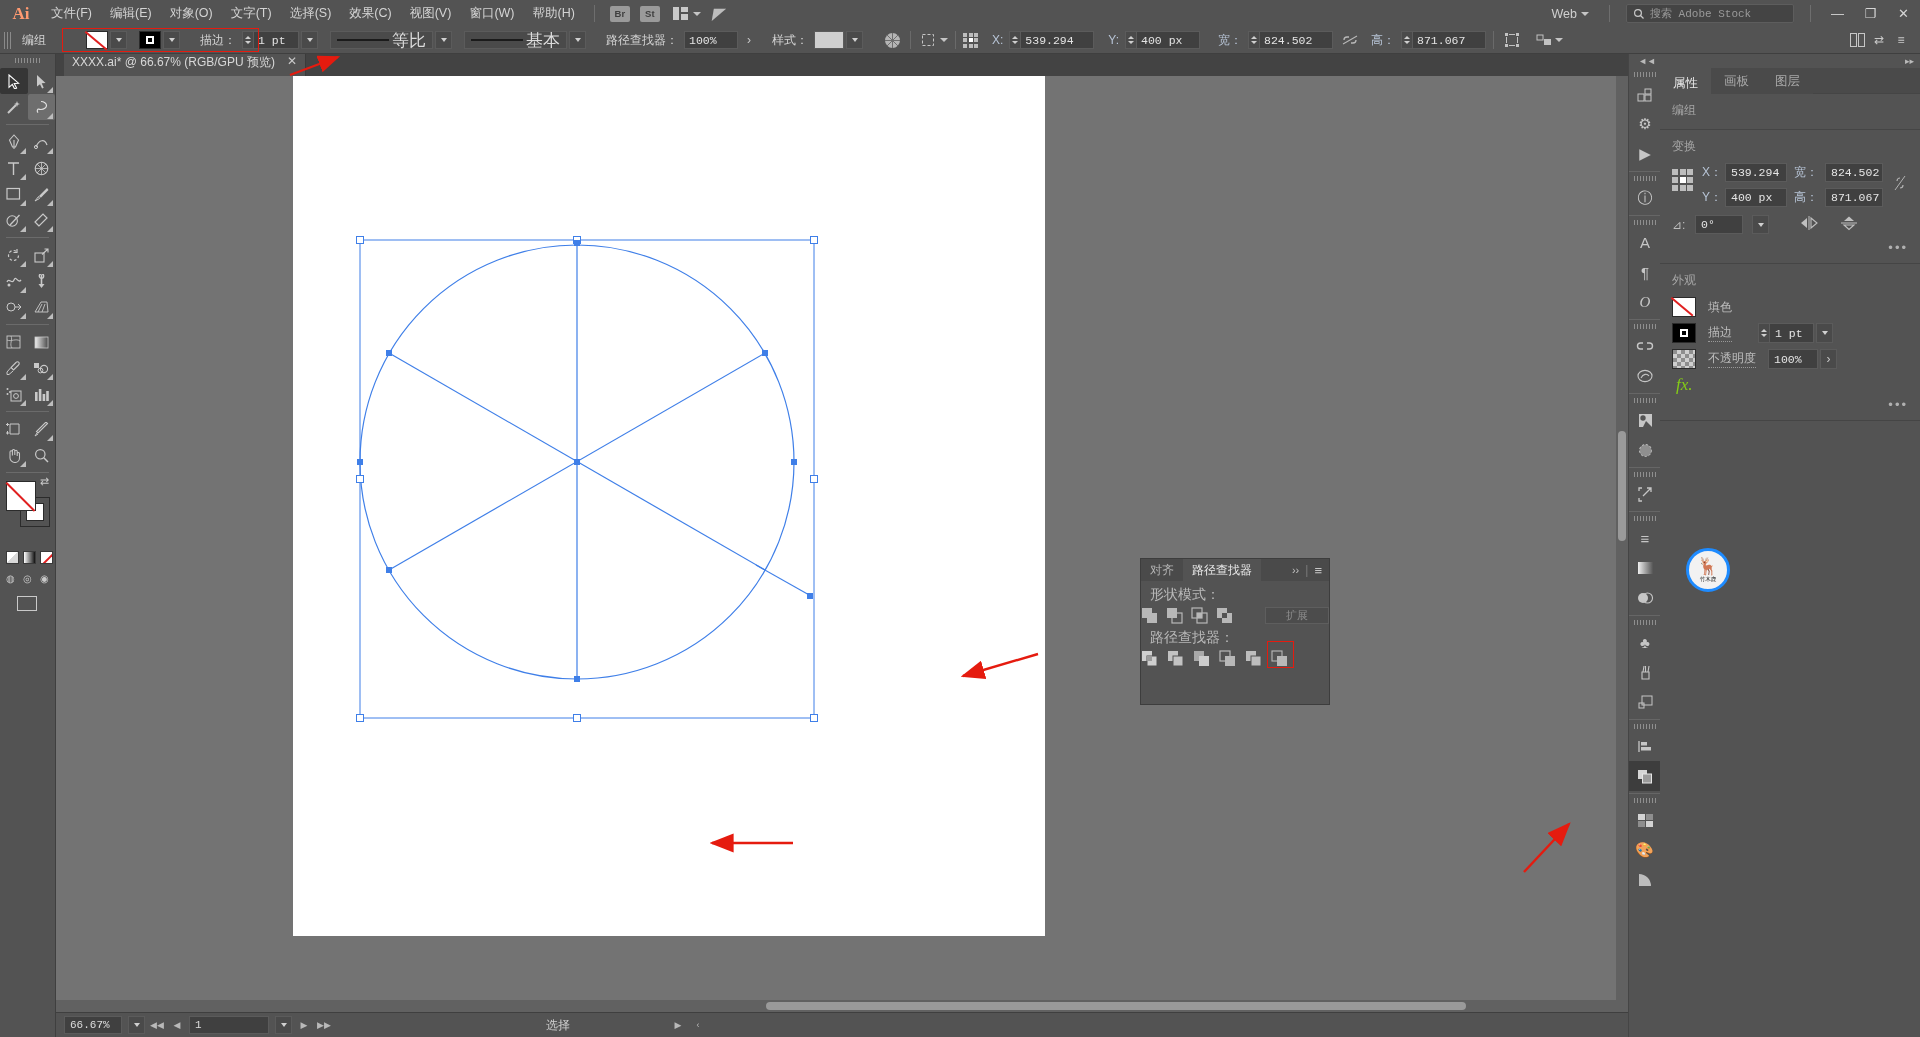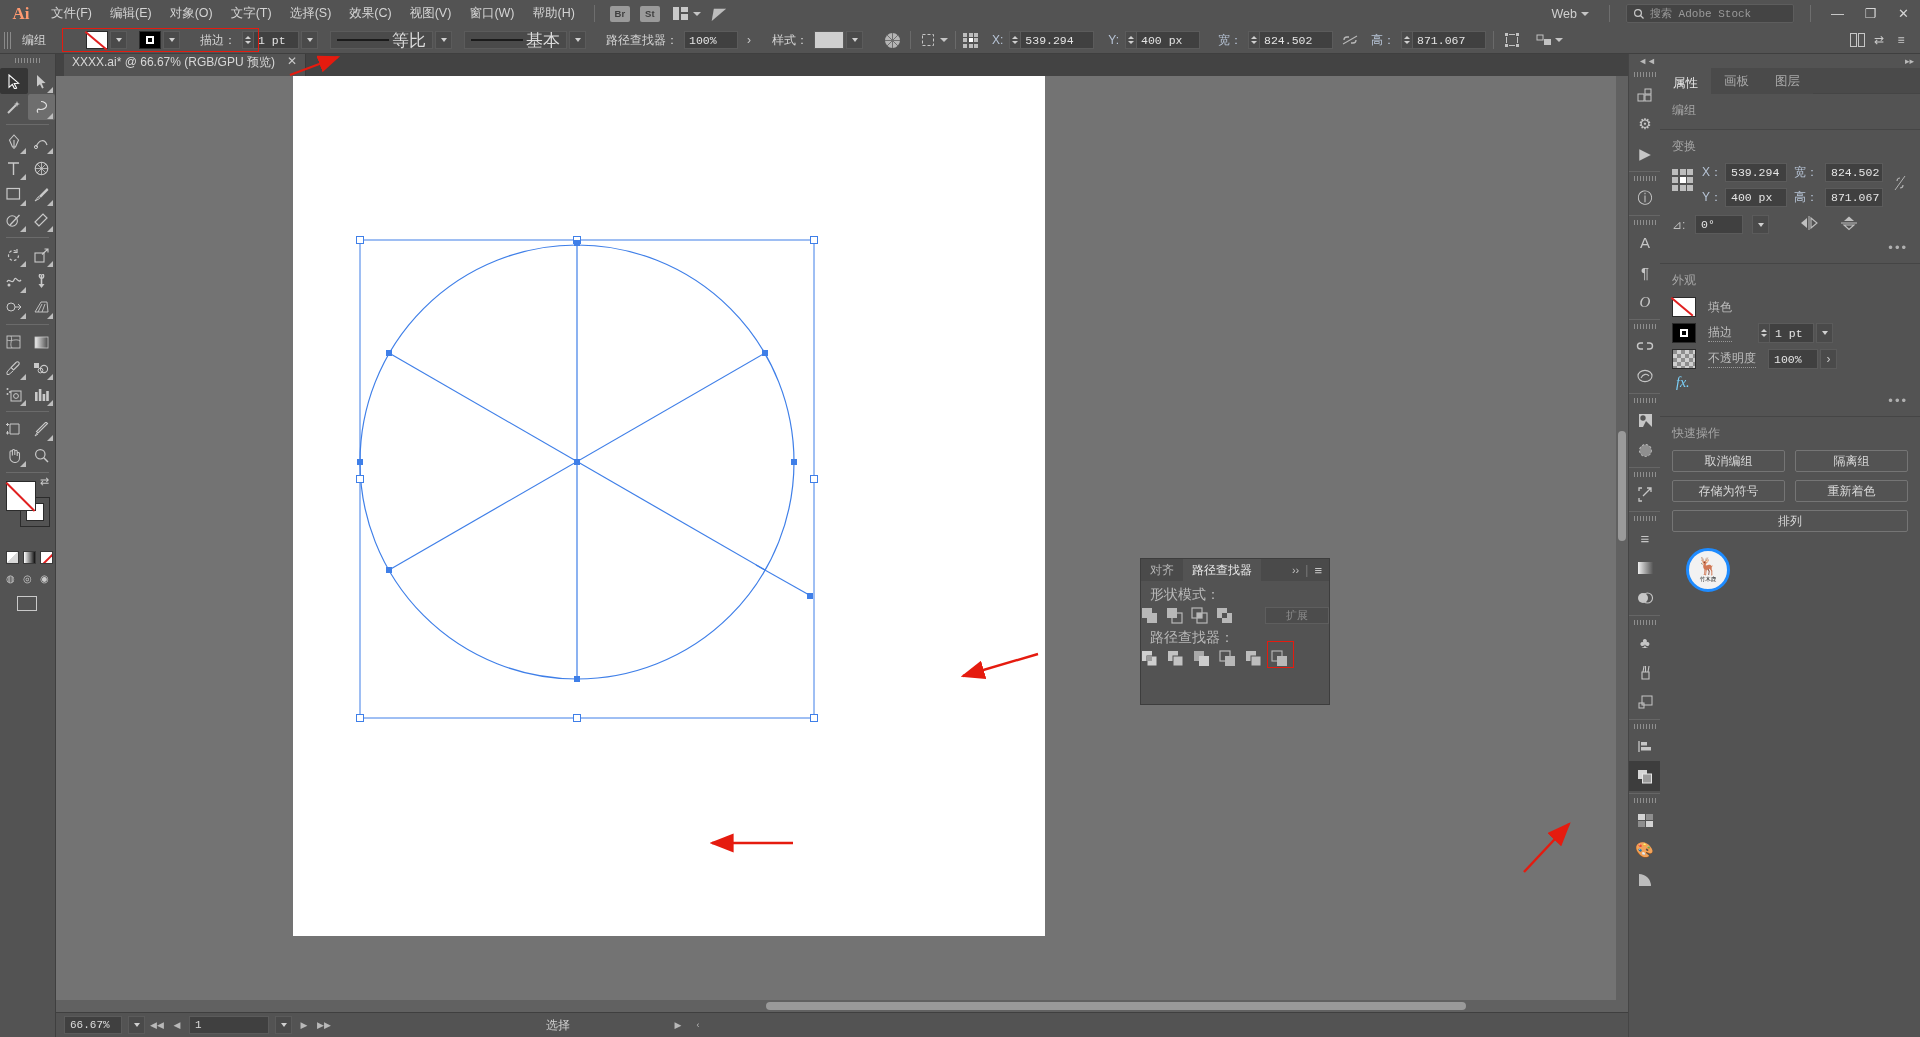--- a/index.html
+++ b/index.html
@@ -947,38 +947,24 @@
       </div>
       <div class="prow" style="gap:12px;">
         <div style="width:24px;height:20px;border:1px solid #2b2b2b;background:
              repeating-conic-gradient(#cfcfcf 0% 25%, #8e8e8e 0% 50%) 0 0/8px 8px;"></div>
         <span class="plabel u">不透明度</span>
         <div style="display:flex;align-items:center;">
           <div class="pfield" style="width:50px;height:20px;">100%</div>
           <div class="dd" style="height:20px;">›</div>
         </div>
       </div>
-      <div style="color:#7dd3fc;font-style:italic;font-family:'Liberation Serif',serif;font-size:14px;margin:4px 0 0 4px;">fx.</div>
+      <div style="color:#84cc16;font-style:italic;font-family:'Liberation Serif',serif;font-size:17px;margin:4px 0 0 4px;">fx.</div>
       <div class="dots">•••</div>
     </div>
 
-    <div class="psec" style="border-bottom:none;">
-      <div class="psec-title">快速操作</div>
-      <div style="display:flex;gap:10px;margin-bottom:8px;">
-        <div class="pbtn">取消编组</div>
-        <div class="pbtn">隔离组</div>
-      </div>
-      <div style="display:flex;gap:10px;margin-bottom:8px;">
-        <div class="pbtn">存储为符号</div>
-        <div class="pbtn">重新着色</div>
-      </div>
-      <div style="display:flex;">
-        <div class="pbtn">排列</div>
-      </div>
-    </div>
   </div>
 
   <div class="pf">
     <div class="pf-tabs">
       <div class="pf-tab">对齐</div>
       <div class="pf-tab on">路径查找器</div>
       <div class="pf-tab-sp pf-tools">
         <span style="margin-left:auto;color:#c0c0c0;font-size:11px;">››</span>
         <span style="color:#7b7b7b;">|</span>
         <span style="color:#c7c7c7;font-size:13px;">≡</span>

